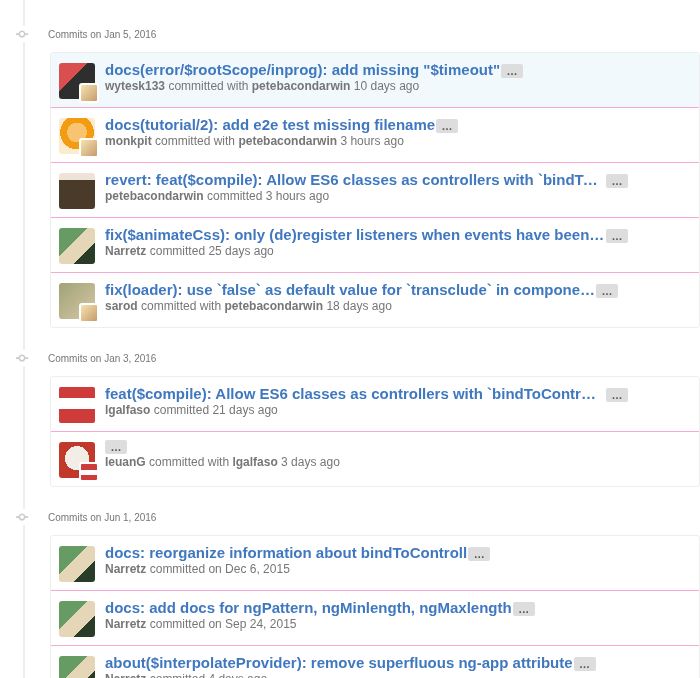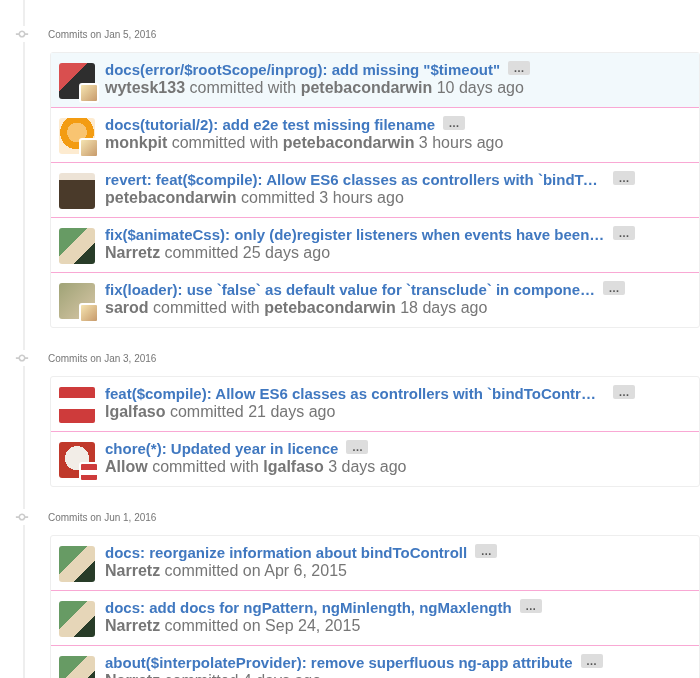--- a/index.html
+++ b/index.html
@@ -12,24 +12,24 @@
 .group-header .label{margin-left:32px;font-size:10px;color:#767676;}
 .group-header .label .date{color:#767676;}
 .commits{margin:0 0 20px 20px;border:1px solid #eee;border-radius:3px;}
 .commit{display:flex;padding:8px;border-top:1px solid #f9a8d4;}
 .commit:first-child{border-top:none;}
 .commit.highlight{background:#f2f9fc;}
 .avwrap{position:relative;width:36px;height:36px;flex:0 0 36px;margin-right:10px;margin-top:2px;}
 .av{width:36px;height:36px;border-radius:3px;}
 .subav{position:absolute;right:-4px;bottom:-4px;width:20px;height:20px;border-radius:3px;border:2px solid #fff;}
 .body{flex:1;min-width:0;}
-.title-row{display:flex;align-items:flex-start;gap:8px;}
+.title-row{display:flex;align-items:flex-end;gap:1px;}
 .title{font-size:15px;font-weight:600;color:#4078c0;white-space:nowrap;overflow:hidden;text-overflow:ellipsis;max-width:500px;}
 .ellips{display:inline-flex;align-items:center;justify-content:center;width:22px;height:14px;background:#ddd;border-radius:2px;color:#555;font-size:11px;font-weight:bold;line-height:6px;cursor:pointer;flex:0 0 auto;}
-.meta{margin-top:1px;font-size:16px;color:#767676;}
+.meta{margin-top:1px;font-size:12px;color:#767676;}
 .meta .author{color:#767676;font-weight:600;}
 .av-0{background:linear-gradient(135deg,#d94f4f 0 40%,#2e2e2e 40% 100%);}
 .sub-0{background:linear-gradient(135deg,#f5e4b1,#c79a6b);}
 .av-1{background:radial-gradient(circle at 50% 40%,#f8c471 0 35%,#f39c12 35% 60%,#fdebd0 60% 100%);}
 .sub-1{background:linear-gradient(135deg,#f5e4b1,#c79a6b);}
 .av-2{background:linear-gradient(180deg,#ede3d6 0 20%,#4a3a2a 20% 100%);}
 .av-3{background:linear-gradient(135deg,#679b64 0 40%,#e6d6b8 40% 70%,#283c28 70% 100%);}
 .av-4{background:linear-gradient(135deg,#9fa376,#d8c7a7);}
 .sub-4{background:linear-gradient(135deg,#f5e4b1,#c79a6b);}
 .av-5{background:linear-gradient(180deg,#ce3b3b 0 30%,#fff 30% 60%,#ce3b3b 60% 100%);border-radius:2px;}
@@ -130,43 +130,42 @@
             <div class="meta"><span class="author">lgalfaso</span> <span>committed</span> <span>21 days ago</span></div>
           </div>
         </div>
         <div class="commit">
           <div class="avwrap">
             <div class="av av-6"></div>
             <div class="subav sub-6"></div>
           </div>
           <div class="body">
             <div class="title-row">
-              <a class="title">chore(*): Updated year in licence</a>
               <span class="ellips">…</span>
             </div>
-            <div class="meta"><span class="author">Allow</span> <span>committed with</span> <span class="author">lgalfaso</span> <span>3 days ago</span></div>
+            <div class="meta"><span class="author">IeuanG</span> <span>committed with</span> <span class="author">lgalfaso</span> <span>3 days ago</span></div>
           </div>
         </div>
       </div>
       <div class="group-header"><span class="dot">
           <svg viewBox="0 0 14 16">
             <path d="M10.86 7c-.45-1.72-2-3-3.86-3-1.86 0-3.41 1.28-3.86 3H0v2h3.14c.45 1.72 2 3 3.86 3 1.86 0 3.41-1.28 3.86-3H14V7h-3.14zM7 10.2c-1.22 0-2.2-.98-2.2-2.2 0-1.22.98-2.2 2.2-2.2 1.22 0 2.2.98 2.2 2.2 0 1.22-.98 2.2-2.2 2.2z"></path>
           </svg>
         </span><span class="label"><span>Commits on </span><span class="date">Jun 1, 2016</span></span></div>
       <div class="commits">
         <div class="commit">
           <div class="avwrap">
             <div class="av av-3"></div>
           </div>
           <div class="body">
             <div class="title-row">
               <a class="title">docs: reorganize information about bindToControll</a>
               <span class="ellips">…</span>
             </div>
-            <div class="meta"><span class="author">Narretz</span> <span>committed</span> <span>on Apr 6, 2015</span></div>
+            <div class="meta"><span class="author">Narretz</span> <span>committed</span> <span>on Dec 6, 2015</span></div>
           </div>
         </div>
         <div class="commit">
           <div class="avwrap">
             <div class="av av-3"></div>
           </div>
           <div class="body">
             <div class="title-row">
               <a class="title">docs: add docs for ngPattern, ngMinlength, ngMaxlength</a>
               <span class="ellips">…</span>

